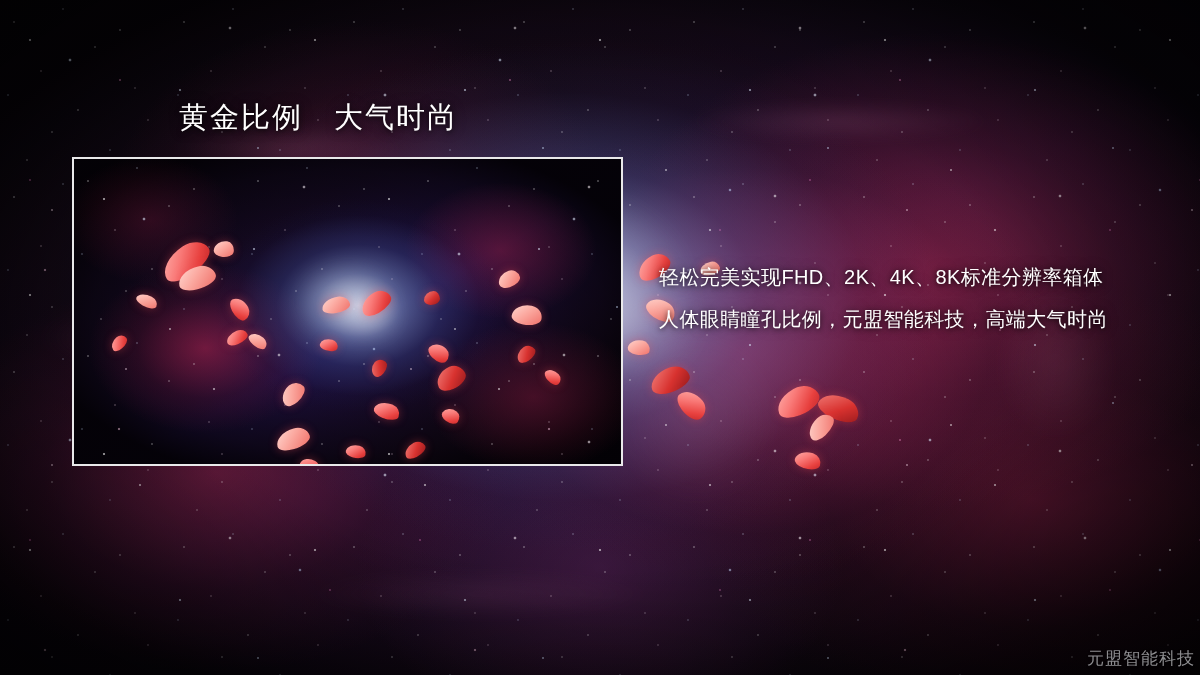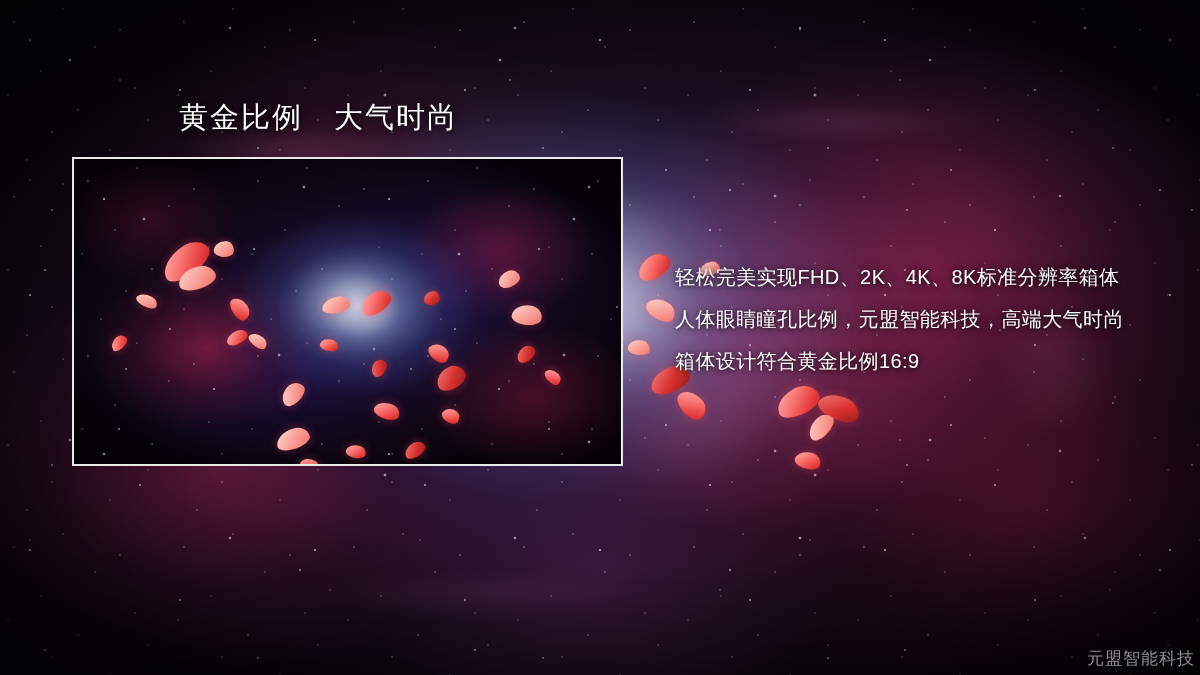--- a/index.html
+++ b/index.html
@@ -233,21 +233,20 @@
     top: 256px;
     width: 520px;
   }
   .body-line {
     font-size: 20px;
     line-height: 42px;
     color: #ffffff;
     white-space: nowrap;
     letter-spacing: 0.4px;
     text-shadow: 0 1px 5px rgba(0,0,0,0.72), 0 0 12px rgba(0,0,0,0.5);
-    margin-left: 16px;
   }
 
   #watermark {
     position: absolute;
     right: 5px;
     bottom: 5px;
     font-size: 17px;
     letter-spacing: 1px;
     color: rgba(176,176,180,0.80);
     text-shadow: 0 1px 2px rgba(0,0,0,0.6);
@@ -312,18 +311,17 @@
     <div class="petal pale" style="left:206px;top:226px;width:26px;height:18px;transform:rotate(-42deg);"></div>
     <div class="petal" style="left:272px;top:286px;width:20px;height:13px;transform:rotate(14deg);"></div>
     <div class="petal deep" style="left:330px;top:284px;width:22px;height:14px;transform:rotate(-28deg);"></div>
   </div>
 
   <div id="title">黄金比例　大气时尚</div>
 
   <div id="body-copy">
     <div class="body-line">轻松完美实现FHD、2K、4K、8K标准分辨率箱体</div>
     <div class="body-line">人体眼睛瞳孔比例，元盟智能科技，高端大气时尚</div>
-    <div class="body-line">箱体设计符合黄金比例16:9</div>
   </div>
 
   <div id="watermark">元盟智能科技</div>
 
 </div>
 
 </body></html>

